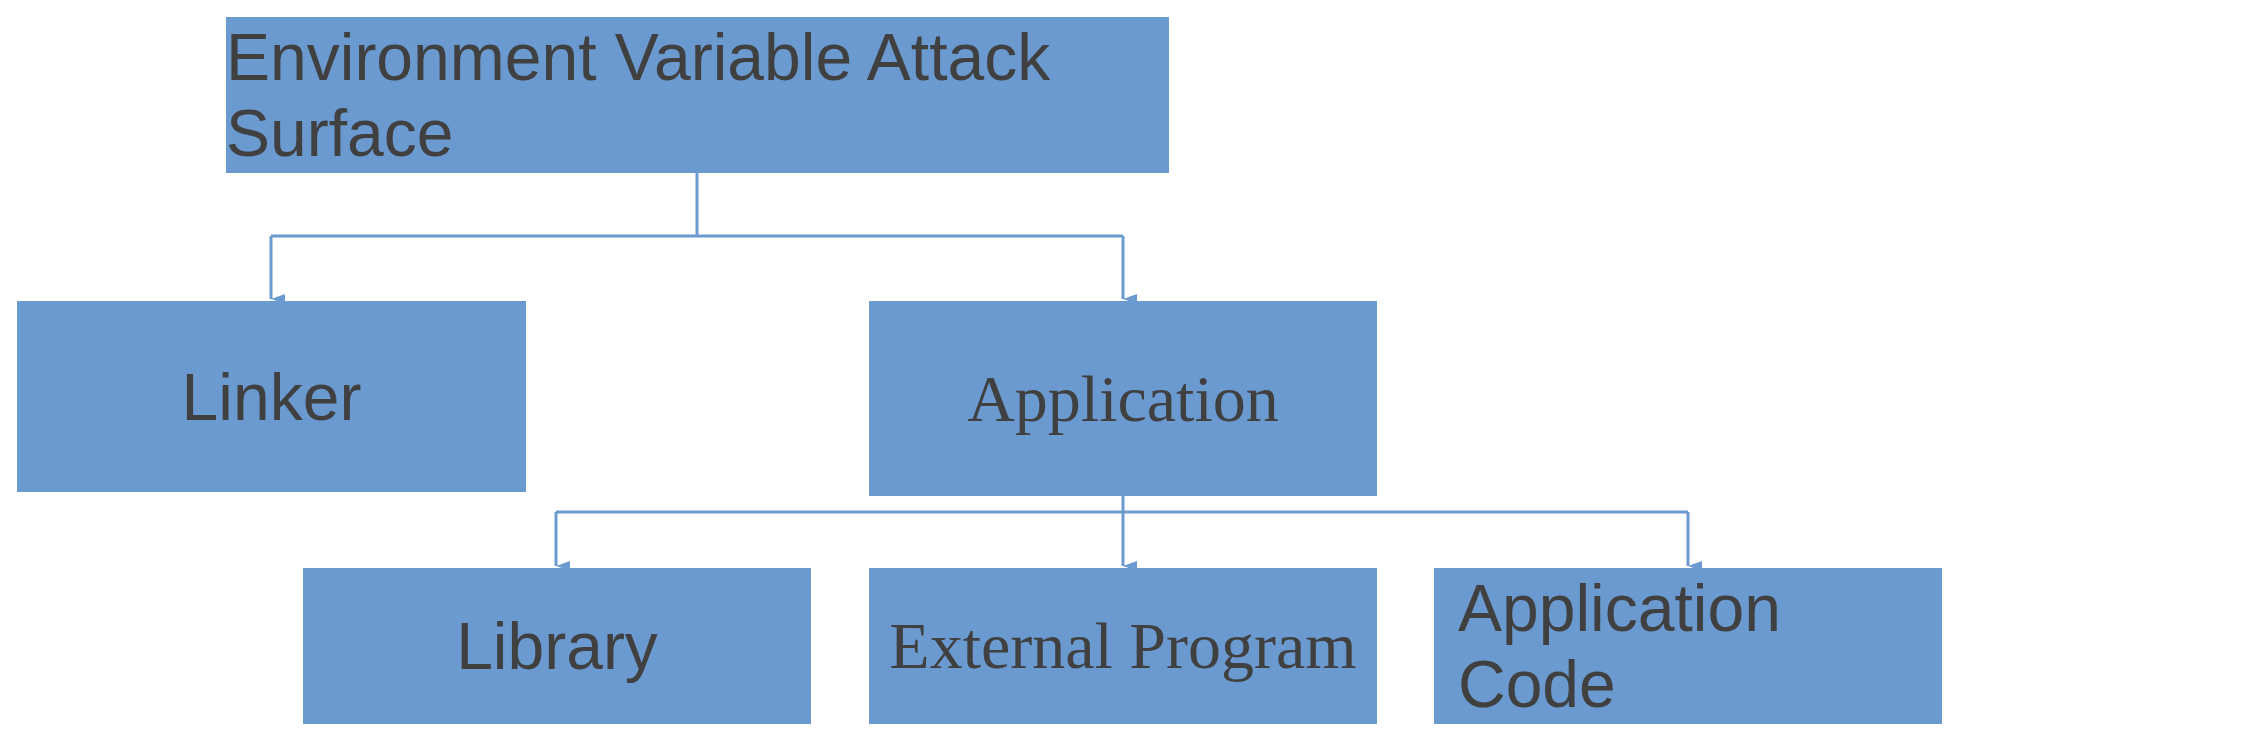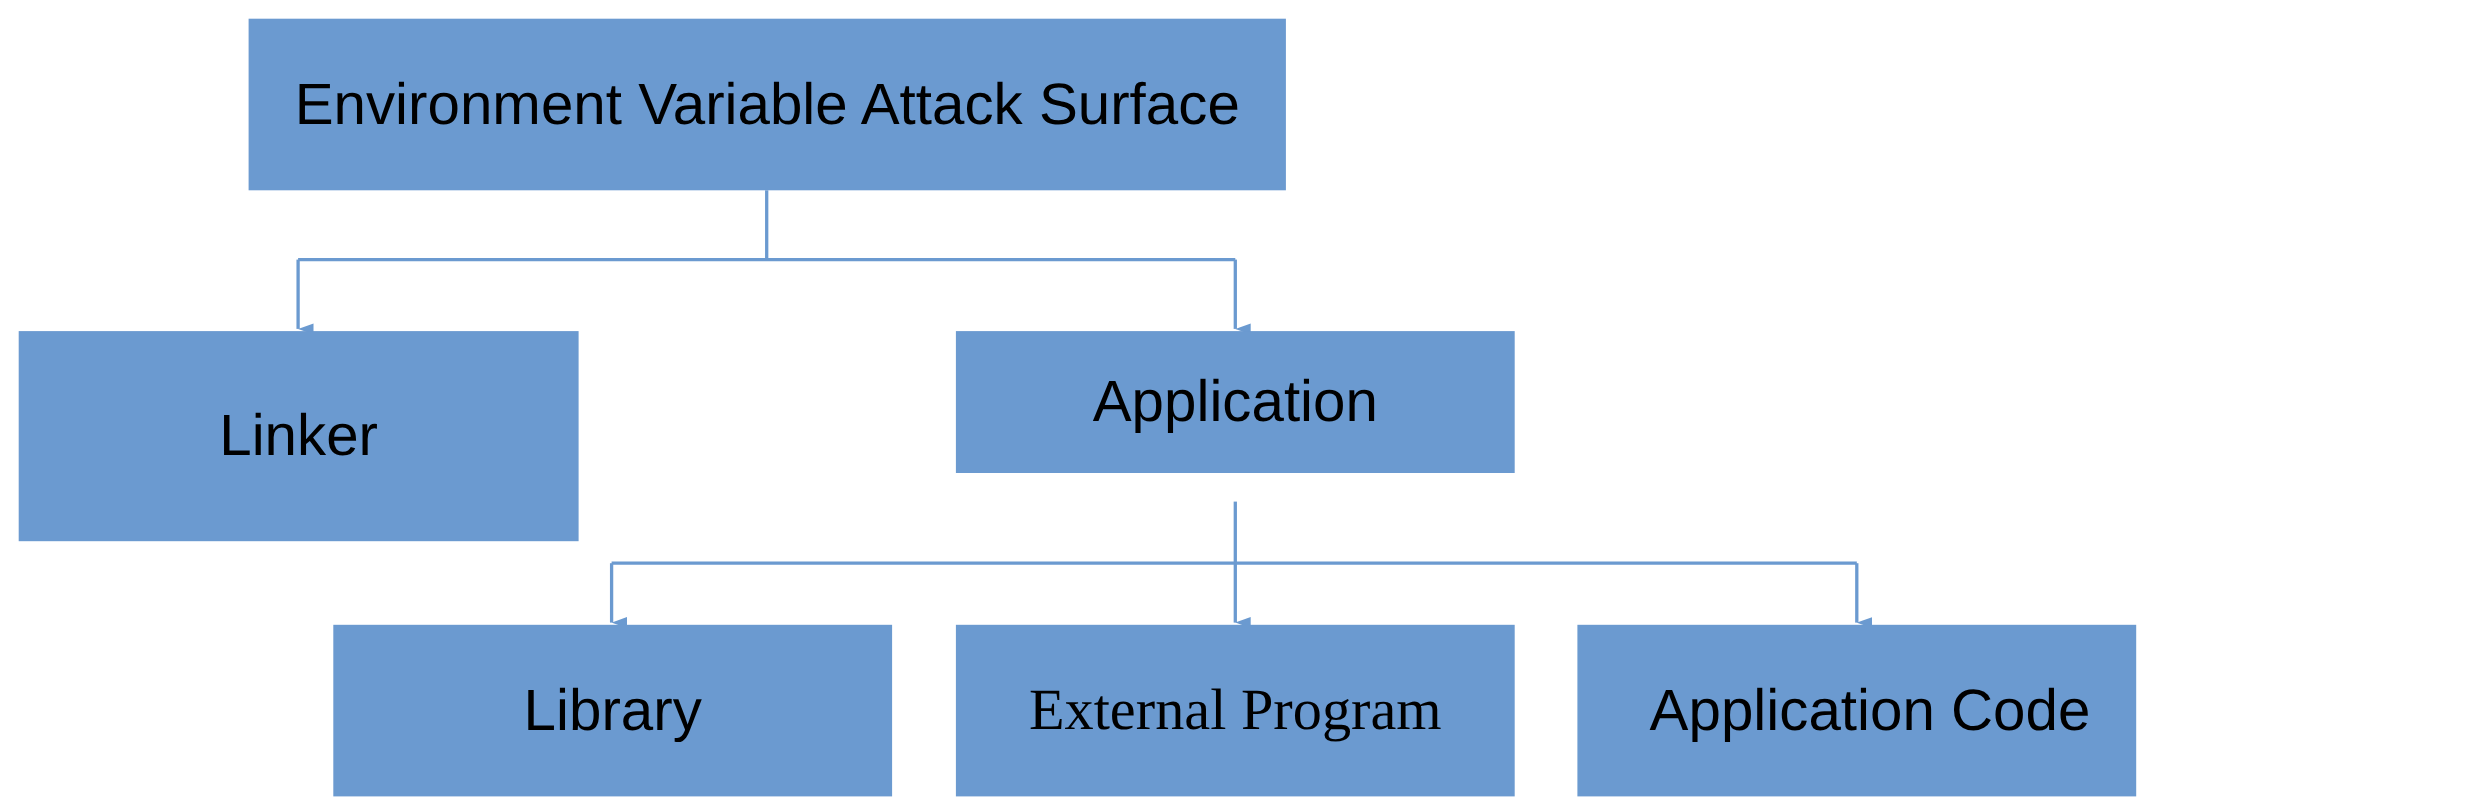--- a/index.html
+++ b/index.html
@@ -1,17 +1,17 @@
 <!DOCTYPE html>
 <html><head>
 <meta charset="utf-8">
 <style>
   html, body { margin:0; padding:0; background:#ffffff; }
   body { width:2260px; height:734px; position:relative; overflow:hidden; font-family:"Liberation Sans", sans-serif; }
-  .node { position:absolute; background:#6b9ad0; color:#000000; display:flex; align-items:center; justify-content:center; font-size:53px; box-sizing:border-box; }
+  .node { position:absolute; background:#6b9ad0; color:#404040; display:flex; align-items:center; justify-content:center; font-size:66px; box-sizing:border-box; }
   svg.links { position:absolute; left:0; top:0; }
 </style>
 </head>
 <body>
 
 <svg class="links" width="2260" height="734">
   <defs>
     <marker id="arr" markerWidth="10" markerHeight="14" refX="5" refY="14" orient="auto" markerUnits="userSpaceOnUse" viewBox="0 0 10 14">
       <path d="M0,0 L10,0 L5,14 Z" fill="#6b9ad0"></path>
     </marker>
@@ -28,21 +28,21 @@
     <line x1="1688" y1="512" x2="1688" y2="566" marker-end="url(#arr)"></line>
   </g>
 </svg>
 
 <div class="node" style="left:226px;top:17px;width:943px;height:156px;">
   <span>Environment Variable Attack Surface</span>
 </div>
 <div class="node" style="left:17px;top:301px;width:509px;height:191px;">
   <span>Linker</span>
 </div>
-<div class="node" style="left:869px;top:301px;width:508px;height:129px;">
+<div class="node" style="left:869px;top:301px;width:508px;height:195px;font-family:Liberation Serif, serif;">
   <span>Application</span>
 </div>
 <div class="node" style="left:303px;top:568px;width:508px;height:156px;">
   <span>Library</span>
 </div>
 <div class="node" style="left:869px;top:568px;width:508px;height:156px;font-family:Liberation Serif, serif;">
   <span>External Program</span>
 </div>
 <div class="node" style="left:1434px;top:568px;width:508px;height:156px;padding-left:24px;">
   <span>Application Code</span>

